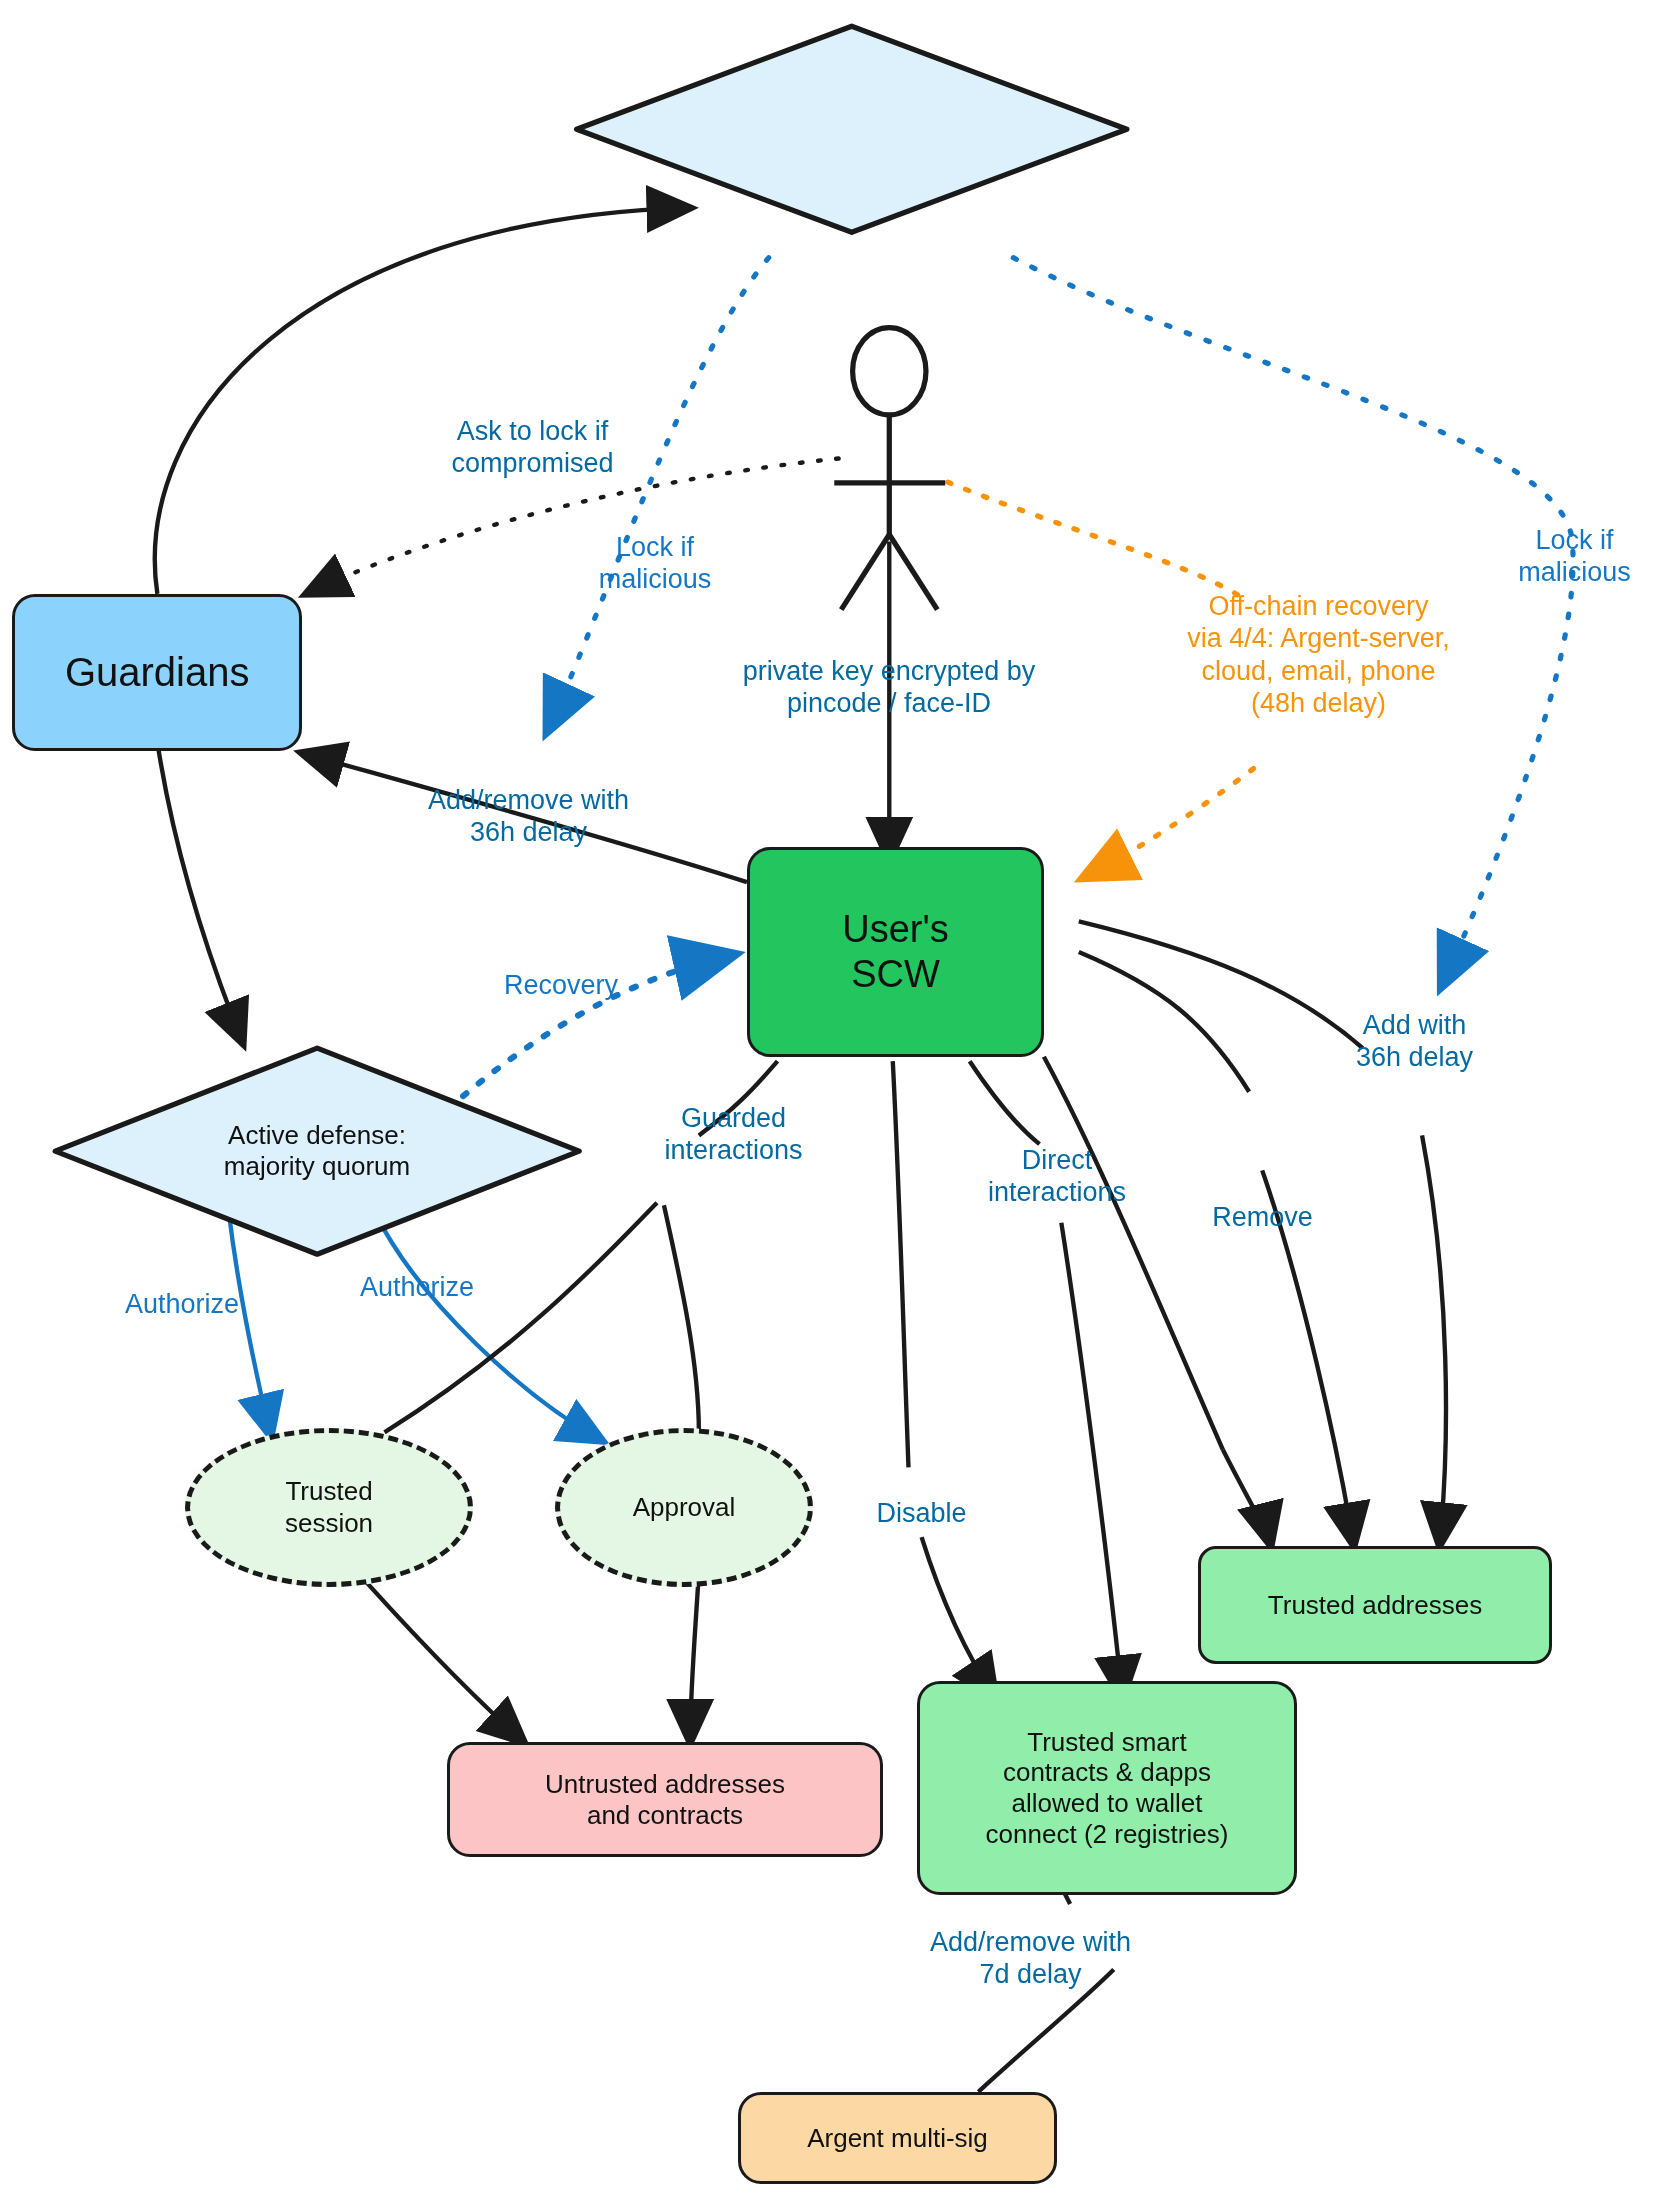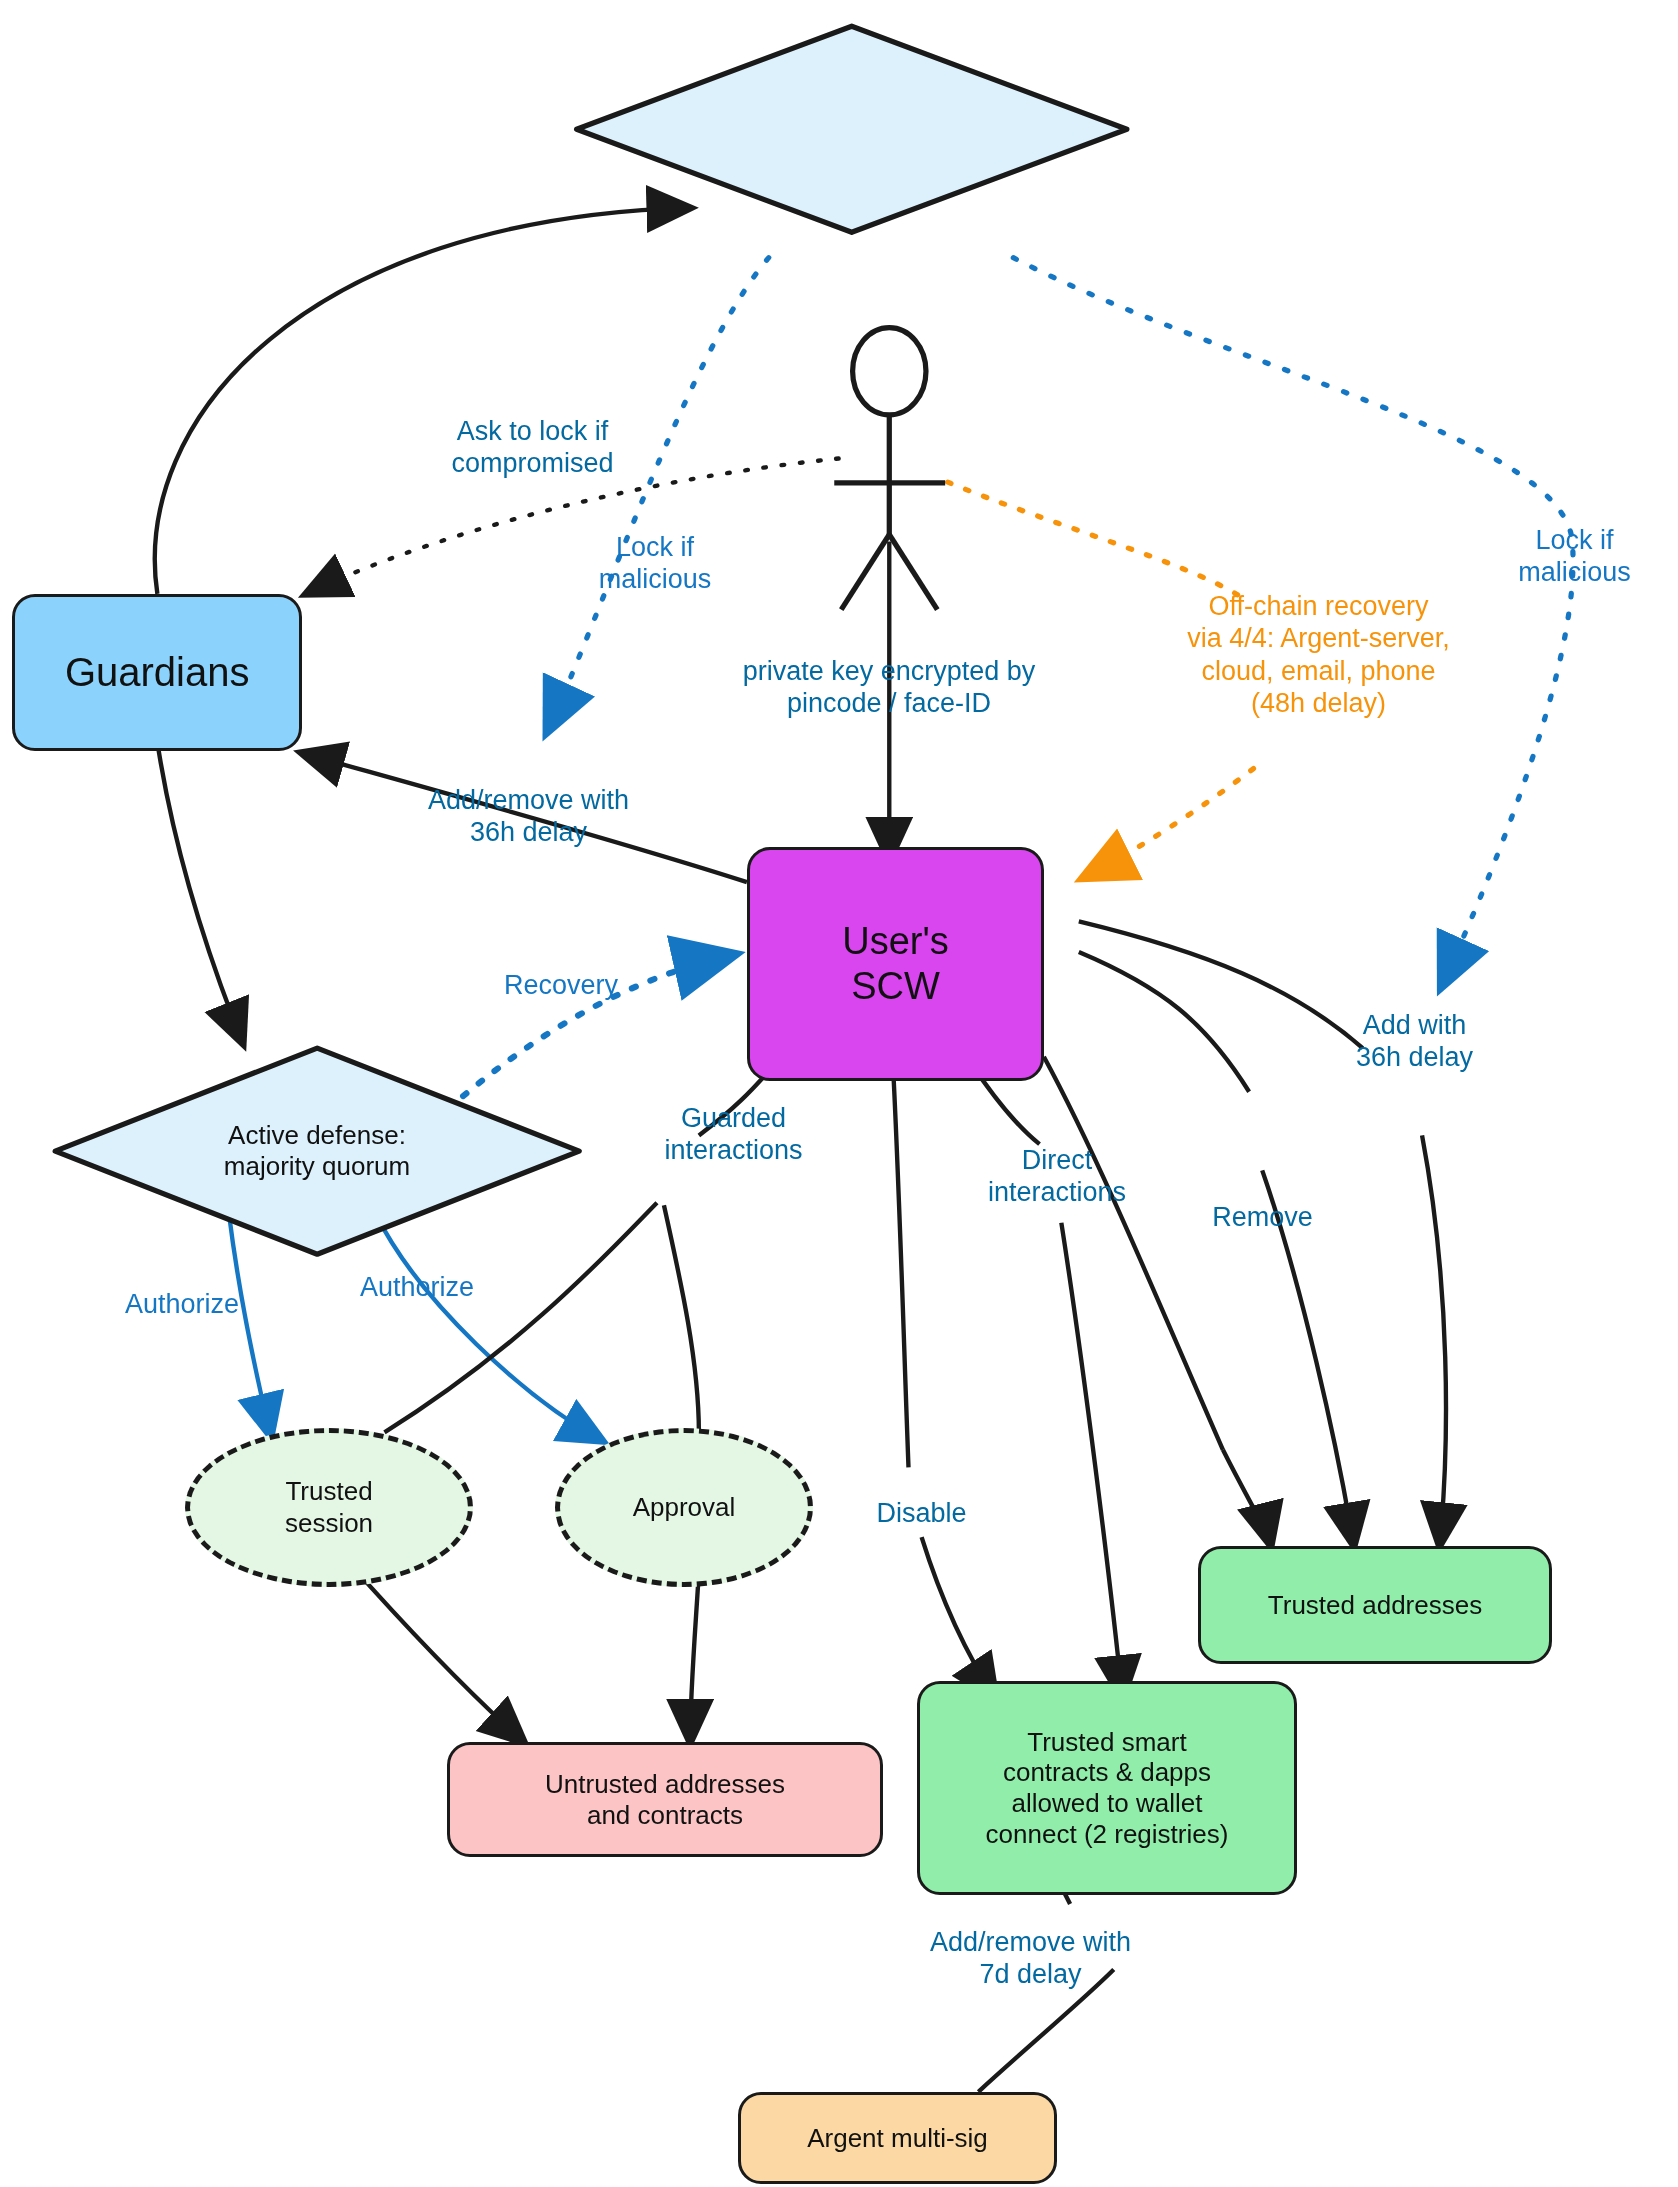--- a/index.html
+++ b/index.html
@@ -97,21 +97,21 @@
   </svg>
 
 
   <div class="node rbox" style="left:12.2px;top:594px;width:290px;height:157px;background:#8bd3fd;font-size:40px;">
     <span>Guardians</span>
   </div>
 
   <div class="dmd-txt" style="left:55px;top:1048px;width:524px;height:206px;font-size:26px;">Active defense:
 majority quorum</div>
 
-  <div class="node rbox" style="left:747px;top:847px;width:297px;height:234px;background:#d946ef;font-size:38px;white-space:pre-line;">
+  <div class="node rbox" style="left:747px;top:847px;width:297px;height:210px;background:#22c55e;font-size:38px;white-space:pre-line;">
     <span>User's
 SCW</span>
   </div>
 
   <div class="ell" style="left:185px;top:1428px;width:288px;height:159px;font-size:26px;">
     <span>Trusted
 session</span>
   </div>
 
   <div class="ell" style="left:555px;top:1428px;width:258px;height:159px;font-size:26px;">
@@ -123,21 +123,21 @@
 and contracts</span>
   </div>
 
   <div class="node rbox" style="left:917px;top:1681px;width:380px;height:214px;background:#90eeaa;font-size:26px;white-space:pre-line;">
     <span>Trusted smart
 contracts &amp; dapps
 allowed to wallet
 connect (2 registries)</span>
   </div>
 
-  <div class="node rbox" style="left:1198px;top:1546px;width:354px;height:118px;background:#90eeaa;font-size:26px;">
+  <div class="node rbox" style="left:1198px;top:1546px;width:354px;height:118px;background:#90eeaa;font-size:26px;border-radius:18px;">
     <span>Trusted addresses</span>
   </div>
 
   <div class="node rbox" style="left:738px;top:2092px;width:319px;height:92px;background:#fcd9a4;font-size:26px;">
     <span>Argent multi-sig</span>
   </div>
 
   <div class="lbl" style="left:384px;top:415px;width:297px;font-size:27px;">Ask to lock if
 compromised</div>
 

